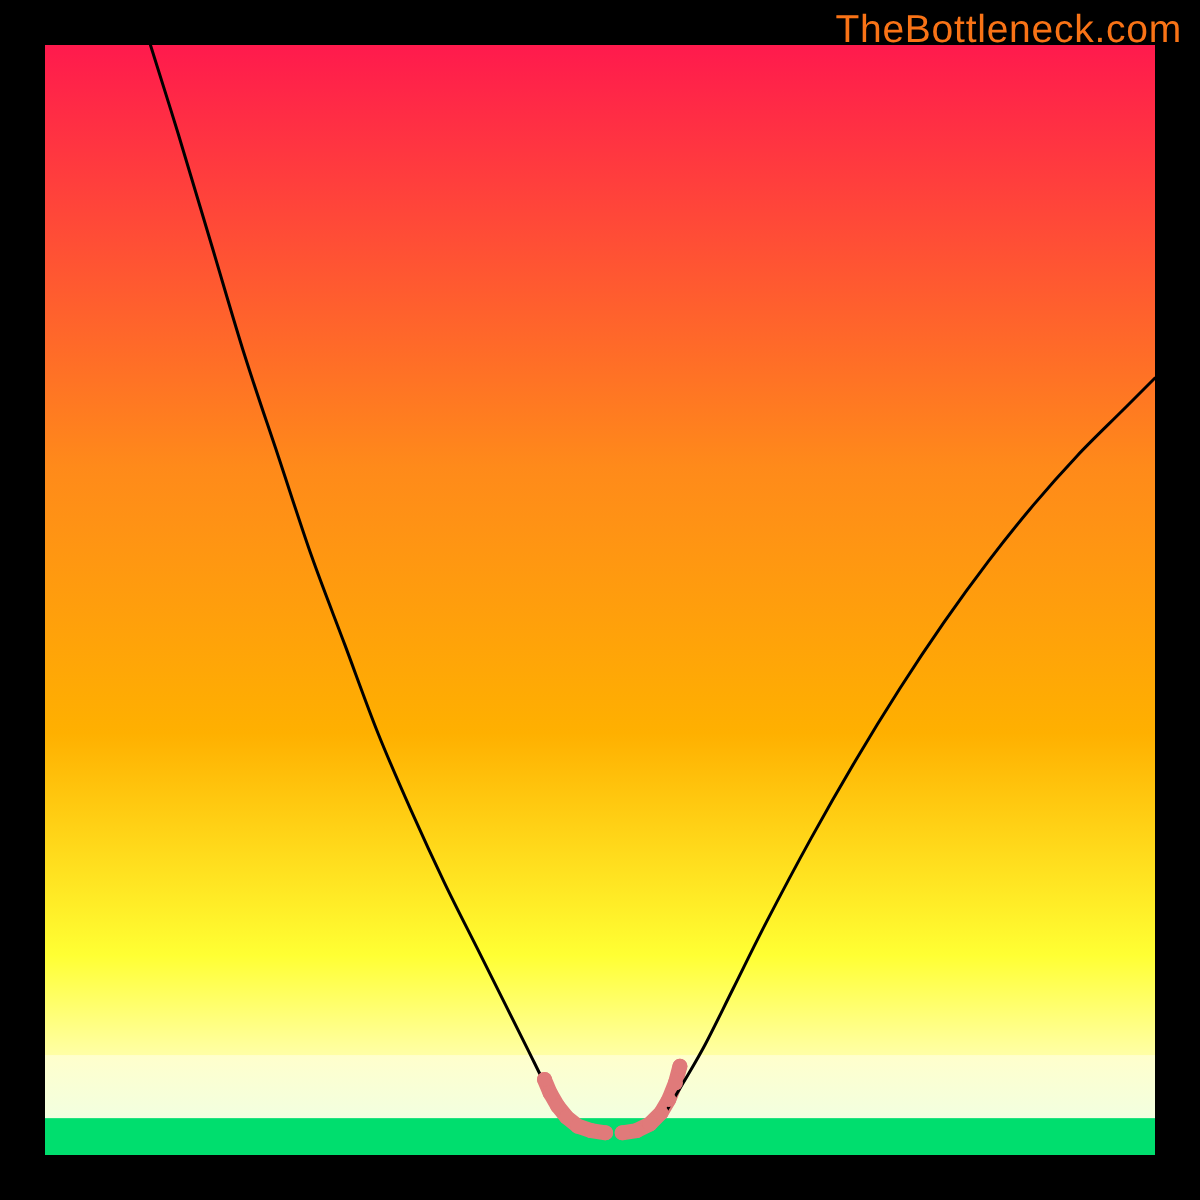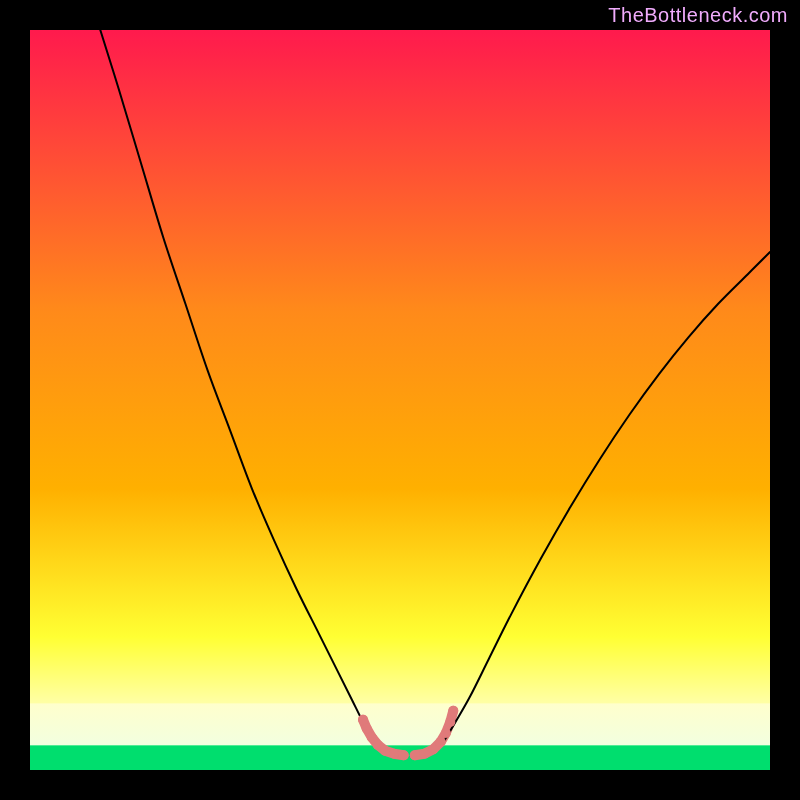--- a/index.html
+++ b/index.html
@@ -14,22 +14,22 @@
   .frame {
     position: absolute;
     top: 0; left: 0;
     width: 800px; height: 800px;
     background: #000;
   }
   .watermark {
     position: absolute;
     top: 4px;
     right: 12px;
-    color: #f0abfc;
-    font-size: 20px;
+    color: #f97316;
+    font-size: 26px;
     font-weight: 500;
     letter-spacing: 0.5px;
     z-index: 50;
     user-select: none;
   }
   svg.plot {
     position: absolute;
     top: 30px;
     left: 30px;
     width: 740px;

